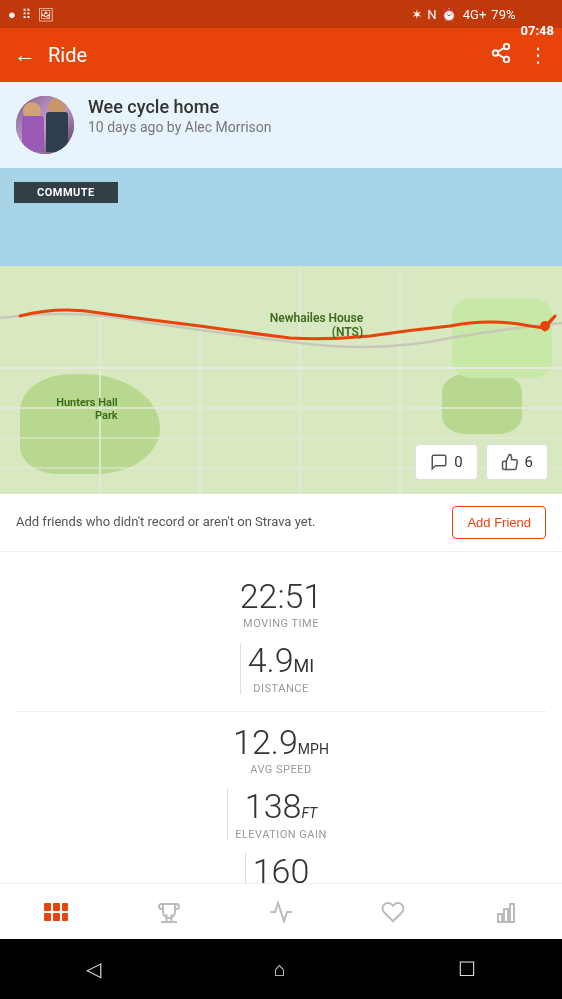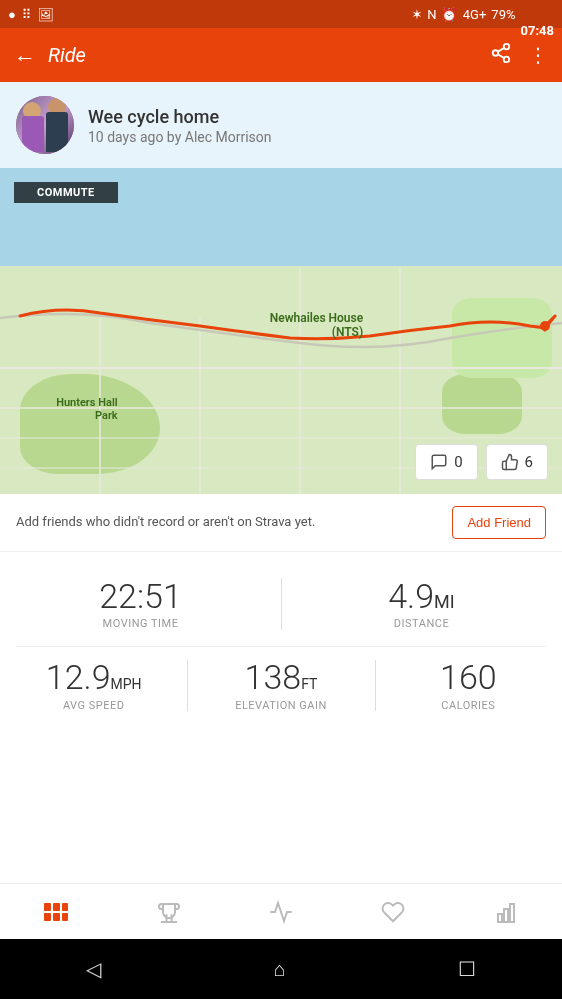--- a/index.html
+++ b/index.html
@@ -57,39 +57,37 @@
       color: #fff;
       font-size: 22px;
       cursor: pointer;
       text-decoration: none;
     }
     .toolbar-title {
       color: #fff;
       font-size: 20px;
       font-weight: 400;
       flex: 1;
-      font-style: italic;
     }
     .toolbar-actions {
       display: flex;
       align-items: center;
       gap: 16px;
     }
     .toolbar-icon {
       color: #fff;
       font-size: 20px;
       cursor: pointer;
     }
 
     
     .ride-header {
       background: #e8f4fb;
       padding: 14px 16px;
       display: flex;
-      align-items: center;
       gap: 14px;
     }
     .avatar {
       width: 58px;
       height: 58px;
       border-radius: 50%;
       overflow: hidden;
       background: #8a6a9a;
       flex-shrink: 0;
       display: flex;
@@ -297,20 +295,21 @@
     }
 
     
     .stats-section {
       padding: 14px 0 6px 0;
     }
     .stats-row {
       display: flex;
       align-items: center;
       padding: 6px 0 10px 0;
+      flex-direction: column;
     }
     .stat-item {
       flex: 1;
       text-align: center;
       padding: 6px 8px;
       position: relative;
     }
     .stat-item + .stat-item::before {
       content: '';
       position: absolute;
@@ -521,21 +520,21 @@
 
   <div class="stats-row">
     <div class="stat-item">
       <div class="stat-value">
         <span>12.9</span><span class="stat-unit" style="font-size:14px;">MPH</span>
       </div>
       <div class="stat-label">AVG SPEED</div>
     </div>
     <div class="stat-item">
       <div class="stat-value">
-        <span>138</span><span class="stat-unit" style="font-size:14px;">FT</span>
+        <span>138</span><span class="stat-unit" style="font-size:14px;font-style:italic;">FT</span>
       </div>
       <div class="stat-label">ELEVATION GAIN</div>
     </div>
     <div class="stat-item">
       <div class="stat-value">160</div>
       <div class="stat-label">CALORIES</div>
     </div>
   </div>
 </div>
 

